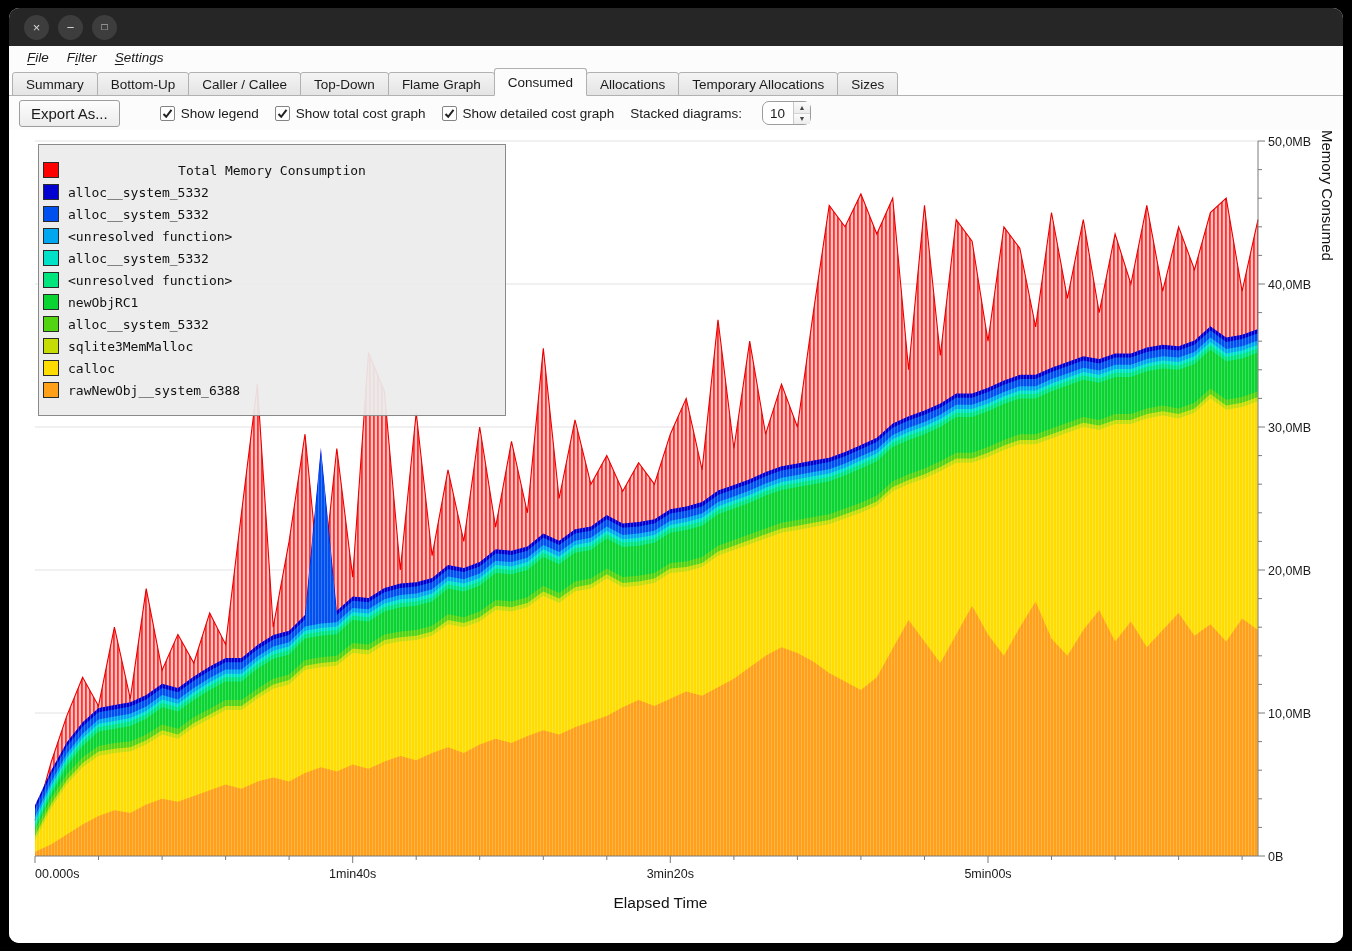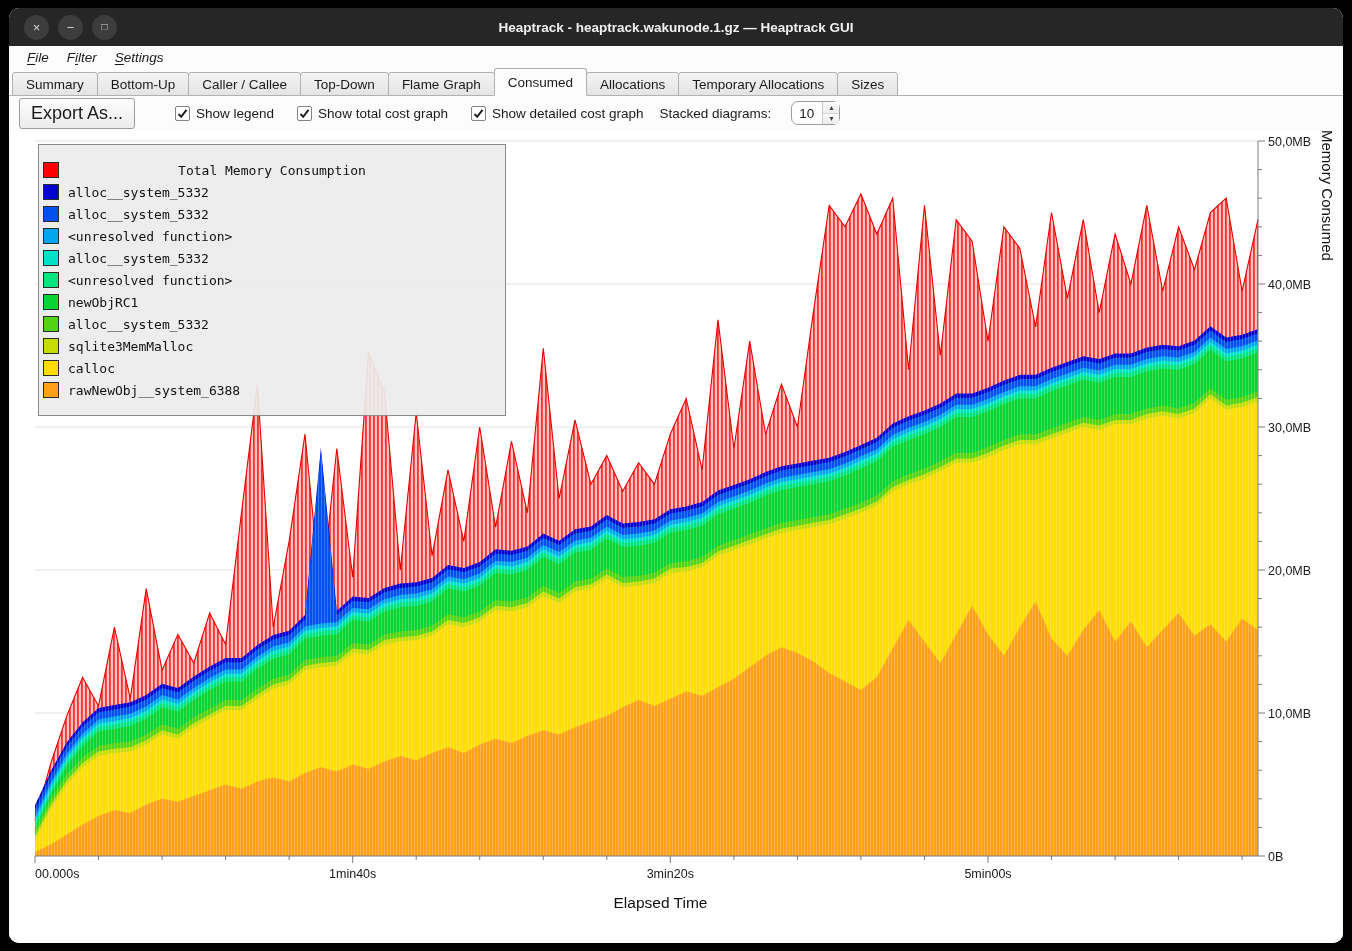--- a/index.html
+++ b/index.html
@@ -23,22 +23,22 @@
   .tabbar{height:28px;display:flex;align-items:flex-end;padding-left:3px;background:#fcfcfc;
     position:relative;flex:0 0 auto;}
   .tabbar::after{content:"";position:absolute;left:0;right:0;bottom:0;height:1px;background:#b1b1b1;}
   .tab{position:relative;z-index:1;height:24px;display:flex;align-items:center;padding:8px 13px;
     font-size:13.5px;color:#1a1a1a;border:1px solid #b1b1b1;border-radius:3px 3px 0 0;
     background:linear-gradient(#f4f4f4,#e4e4e4);margin-right:-1px;white-space:nowrap;}
   .tab.active{height:28px;background:#fcfcfc;z-index:3;border-bottom:1px solid #fcfcfc;}
   
   .toolbar{height:34px;display:flex;align-items:center;gap:16px;padding:0 10px;background:#fcfcfc;flex:0 0 auto;}
   .btn{border:1px solid #9d9d9d;border-radius:3px;background:linear-gradient(#fdfdfd,#ececec);
-    padding:4px 11px;font-size:18px;color:#1a1a1a;white-space:nowrap;}
-  #checkboxes{display:flex;align-items:flex-start;gap:23px;padding-left:24px;}
+    padding:4px 11px;font-size:15px;color:#1a1a1a;white-space:nowrap;}
+  #checkboxes{display:flex;align-items:flex-start;gap:16px;padding-left:24px;}
   .check-group{display:flex;align-items:center;gap:6px;font-size:13.5px;color:#1a1a1a;white-space:nowrap;}
   .checkbox{width:15px;height:15px;border:1px solid #848484;border-radius:2px;background:#fff;
     display:flex;align-items:center;justify-content:center;flex:0 0 auto;}
   .spin-group{display:flex;align-items:center;gap:20px;font-size:13.5px;color:#1a1a1a;white-space:nowrap;}
   .spinbox{display:flex;border:1px solid #9d9d9d;border-radius:7px;background:#fff;height:24px;}
   .spin-value{width:30px;display:flex;align-items:center;padding-left:7px;font-size:13.5px;color:#1a1a1a;}
   .spin-btns{display:flex;flex-direction:column;border-left:1px solid #c9c9c9;width:17px;}
   .spin-btn{flex:1;display:flex;align-items:center;justify-content:center;font-size:7px;color:#444;
     background:linear-gradient(#fbfbfb,#ececec);}
   .spin-btn:first-child{border-bottom:1px solid #d5d5d5;}
@@ -67,21 +67,20 @@
         <div class="win-btn">
           <span>×</span>
         </div>
         <div class="win-btn">
           <span>−</span>
         </div>
         <div class="win-btn">
           <span class="max-glyph">□</span>
         </div>
       </div>
-    <div class="title-text">Heaptrack - heaptrack.wakunode.1.gz — Heaptrack GUI</div>
   </div>
 
   <div class="menubar" id="menubar">
       <div class="menu-item"><u>F</u>ile</div>
       <div class="menu-item">F<u>i</u>lter</div>
       <div class="menu-item"><u>S</u>ettings</div>
     </div>
 
   <div class="tabbar" id="tabbar">
       <div class="tab">Summary</div>

